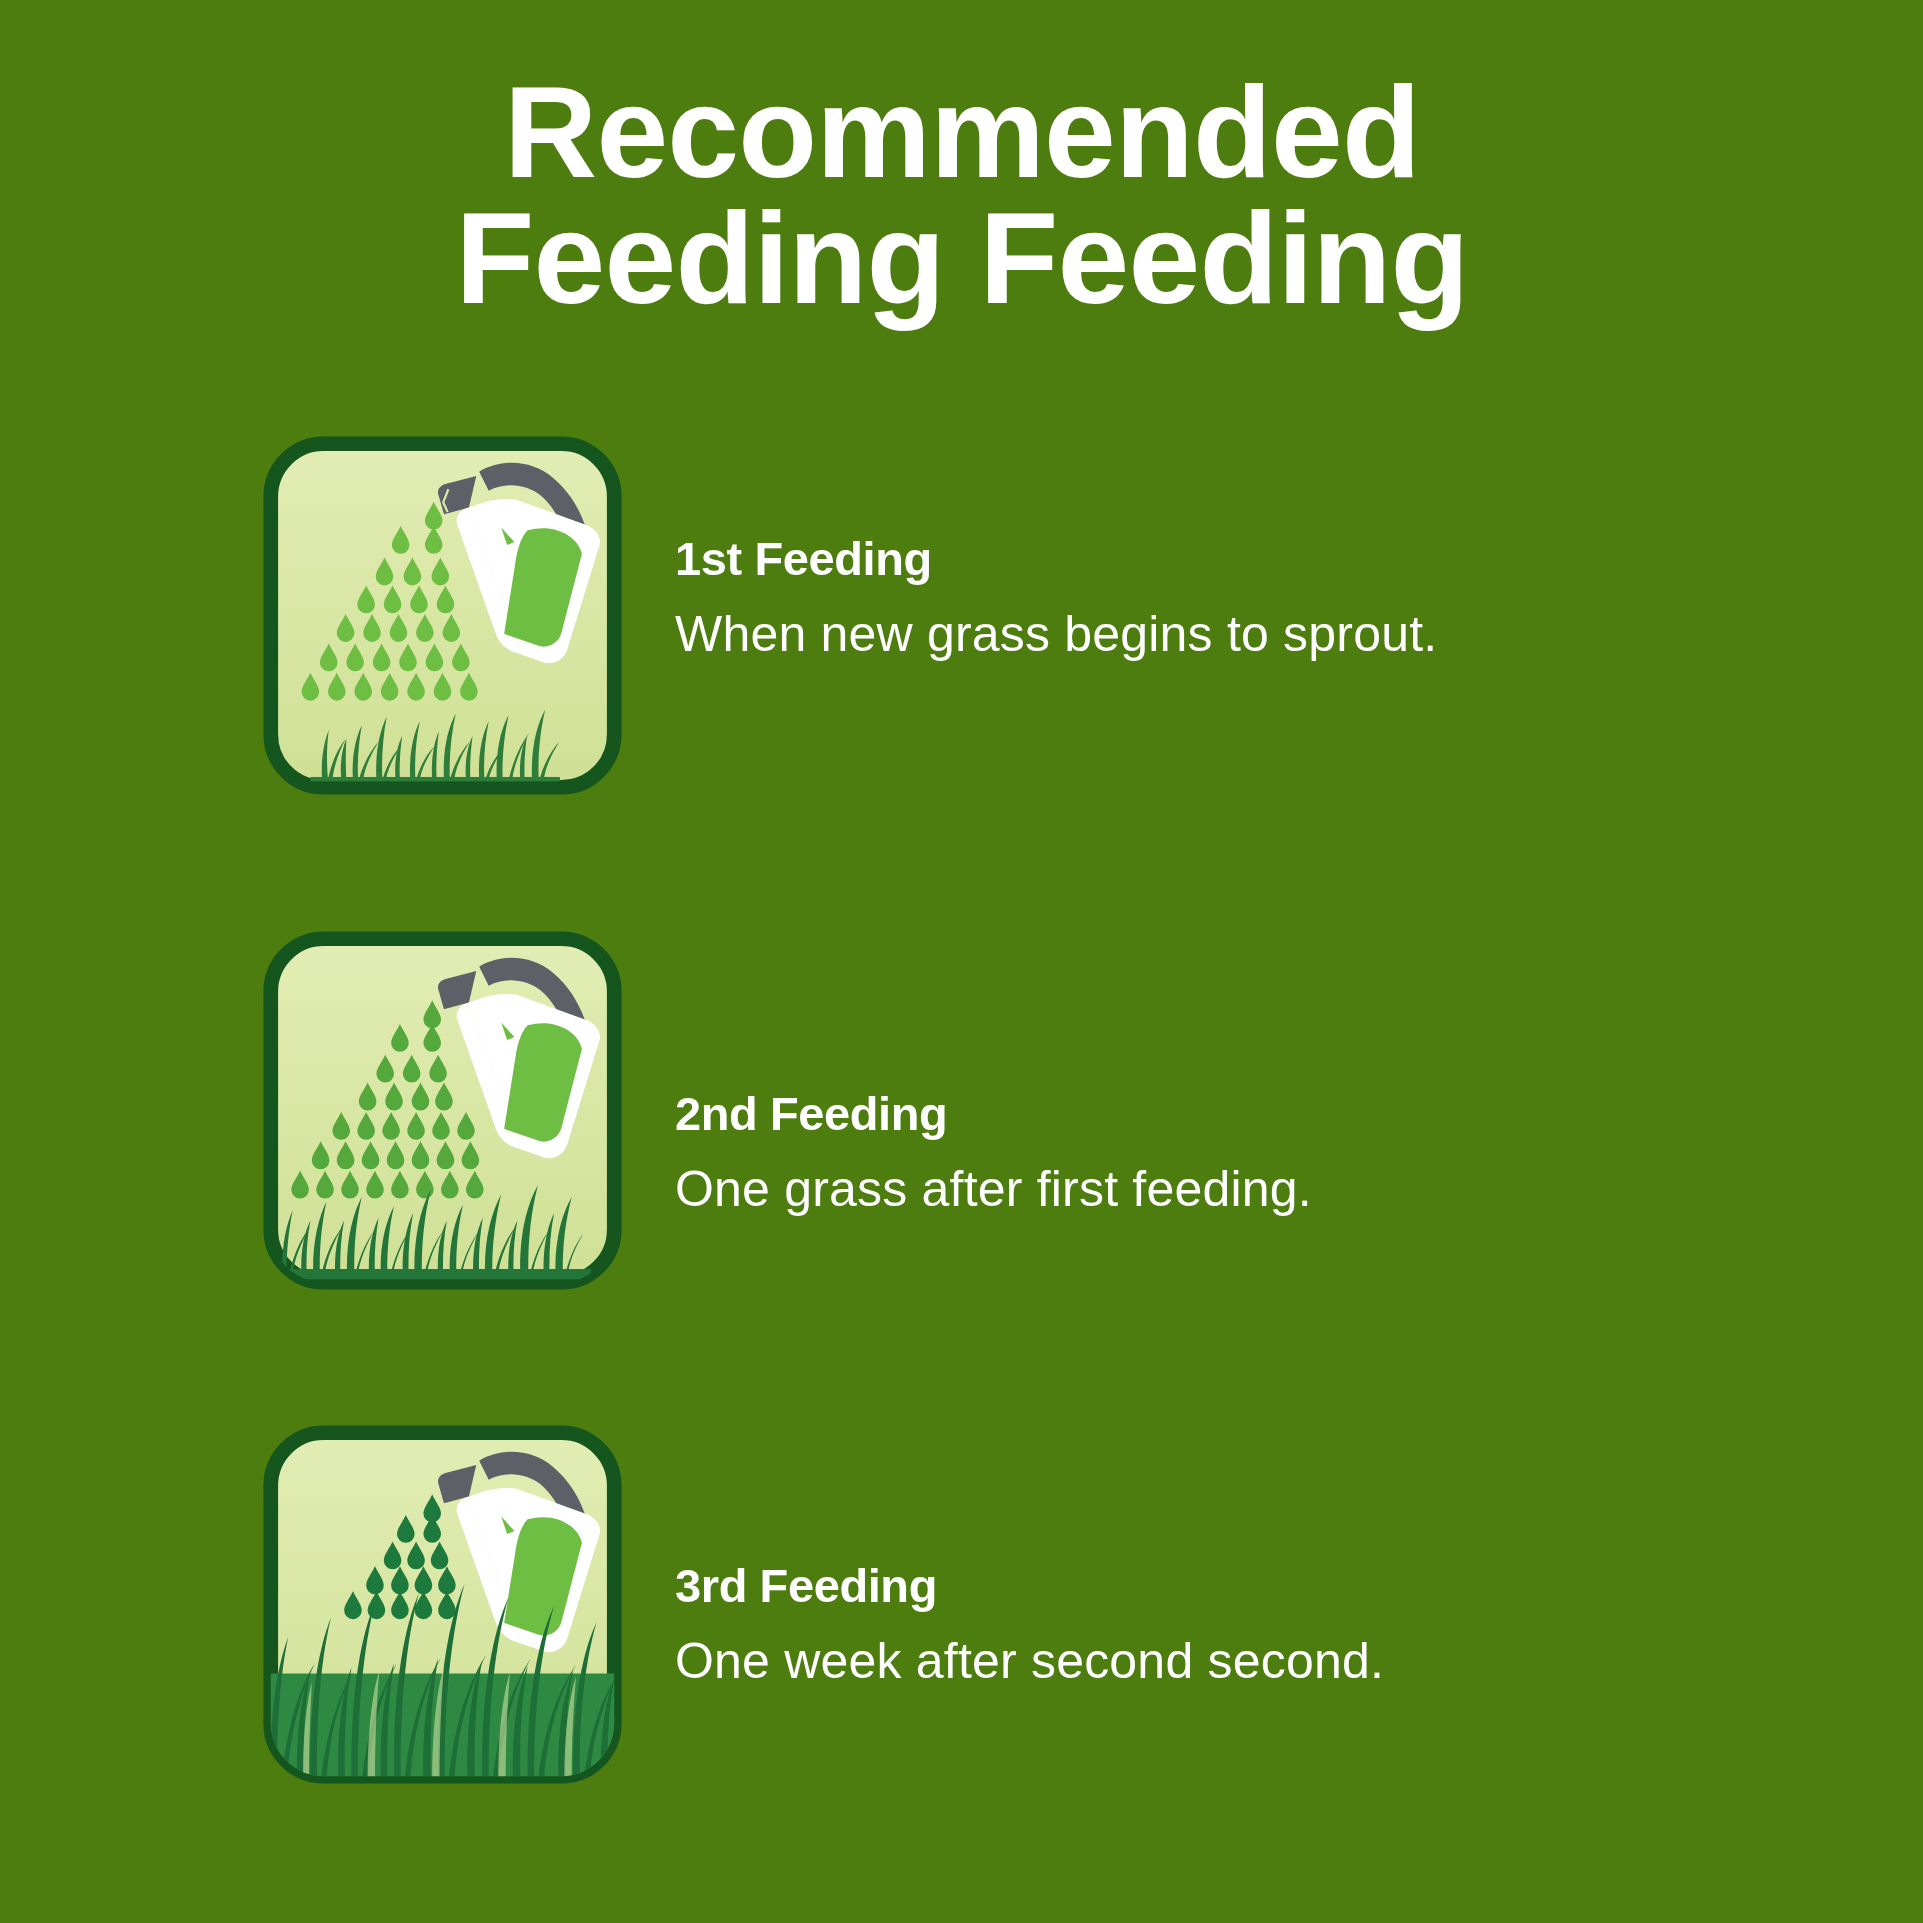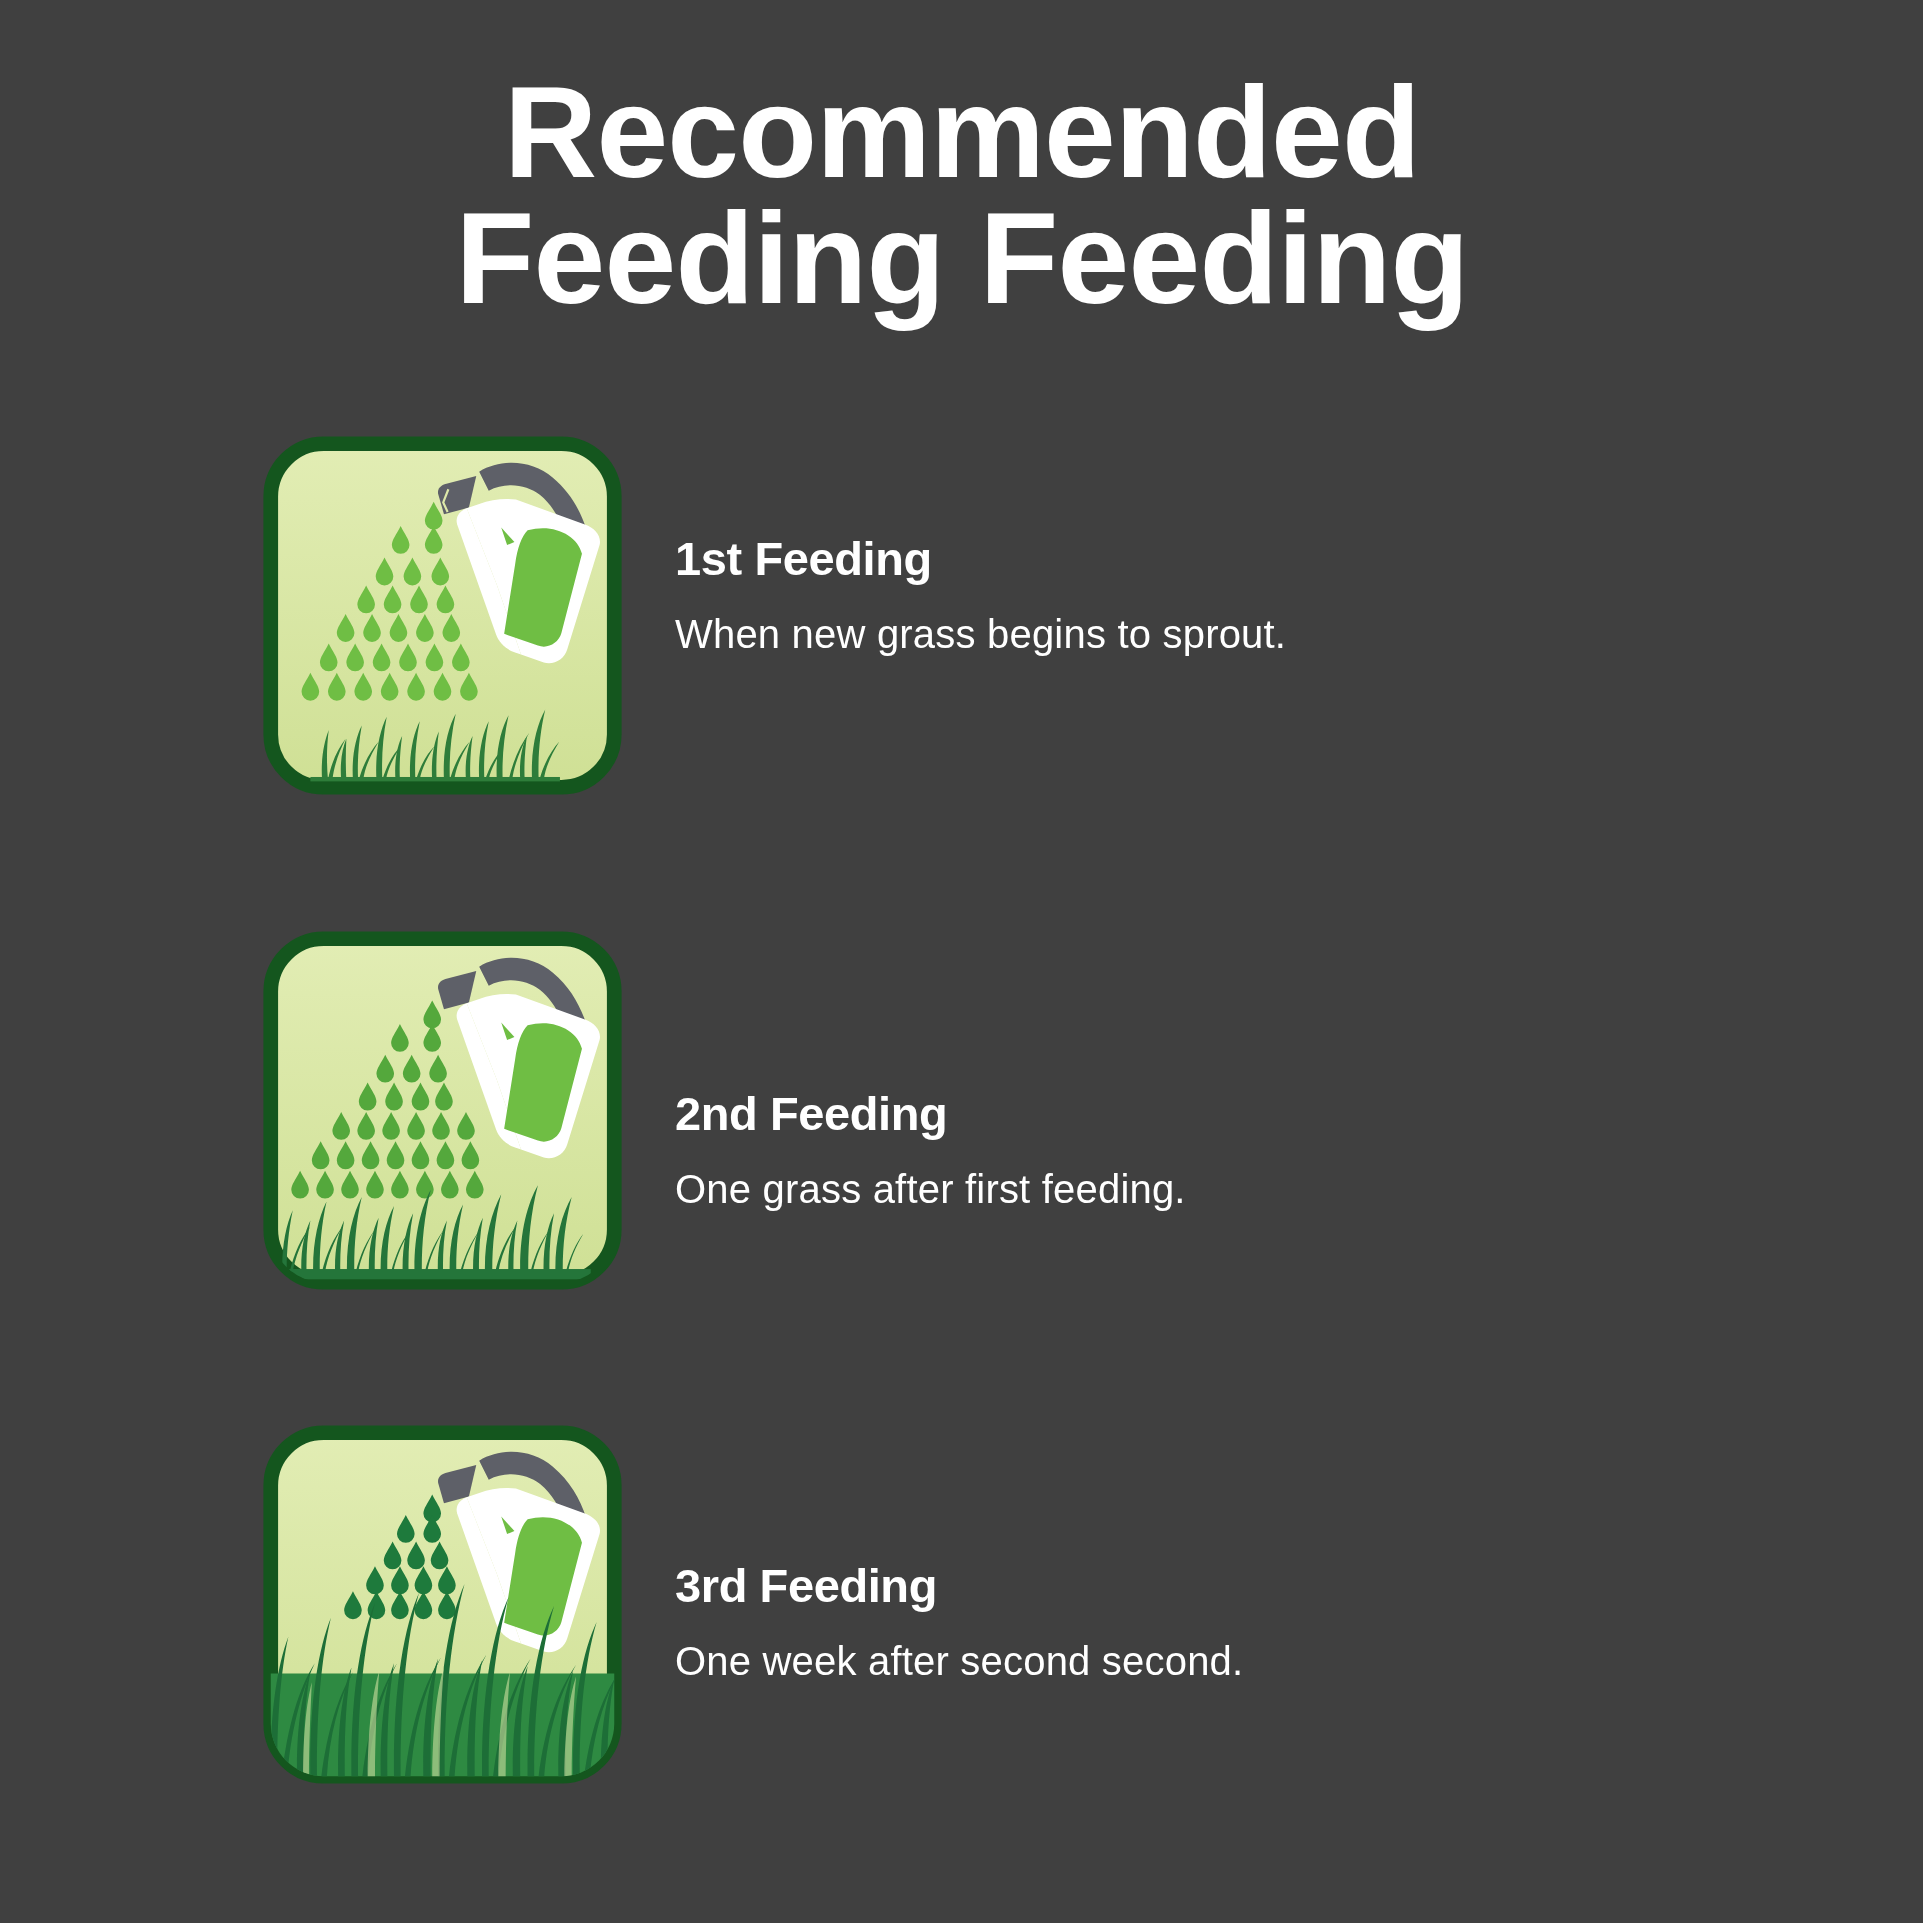--- a/index.html
+++ b/index.html
@@ -8,21 +8,21 @@
     width:1924px; height:1924px;
     overflow:hidden;
     font-family:"Liberation Sans", sans-serif;
   }
 
   body { background:#77c243; }
 
   .poster {
     position:relative;
     width:1924px; height:1924px;
-    background:#404040;
+    background:#4d7c0f;
   }
 
   
   .title-block {
     position:absolute;
     top:69px; left:0; width:1924px;
     text-align:center;
     color:#ffffff;
   }
   .title-line {
@@ -65,21 +65,21 @@
 
   .step-title {
     font-size:47px;
     line-height:69px;
     font-weight:700;
     letter-spacing:-0.4px;
     white-space:nowrap;
   }
   .step-desc {
     margin-top:13.5px;
-    font-size:40px;
+    font-size:50px;
     line-height:54px;
     font-weight:400;
     letter-spacing:0.2px;
     white-space:nowrap;
   }
 </style>
 </head>
 <body>
 
 <div class="poster">

